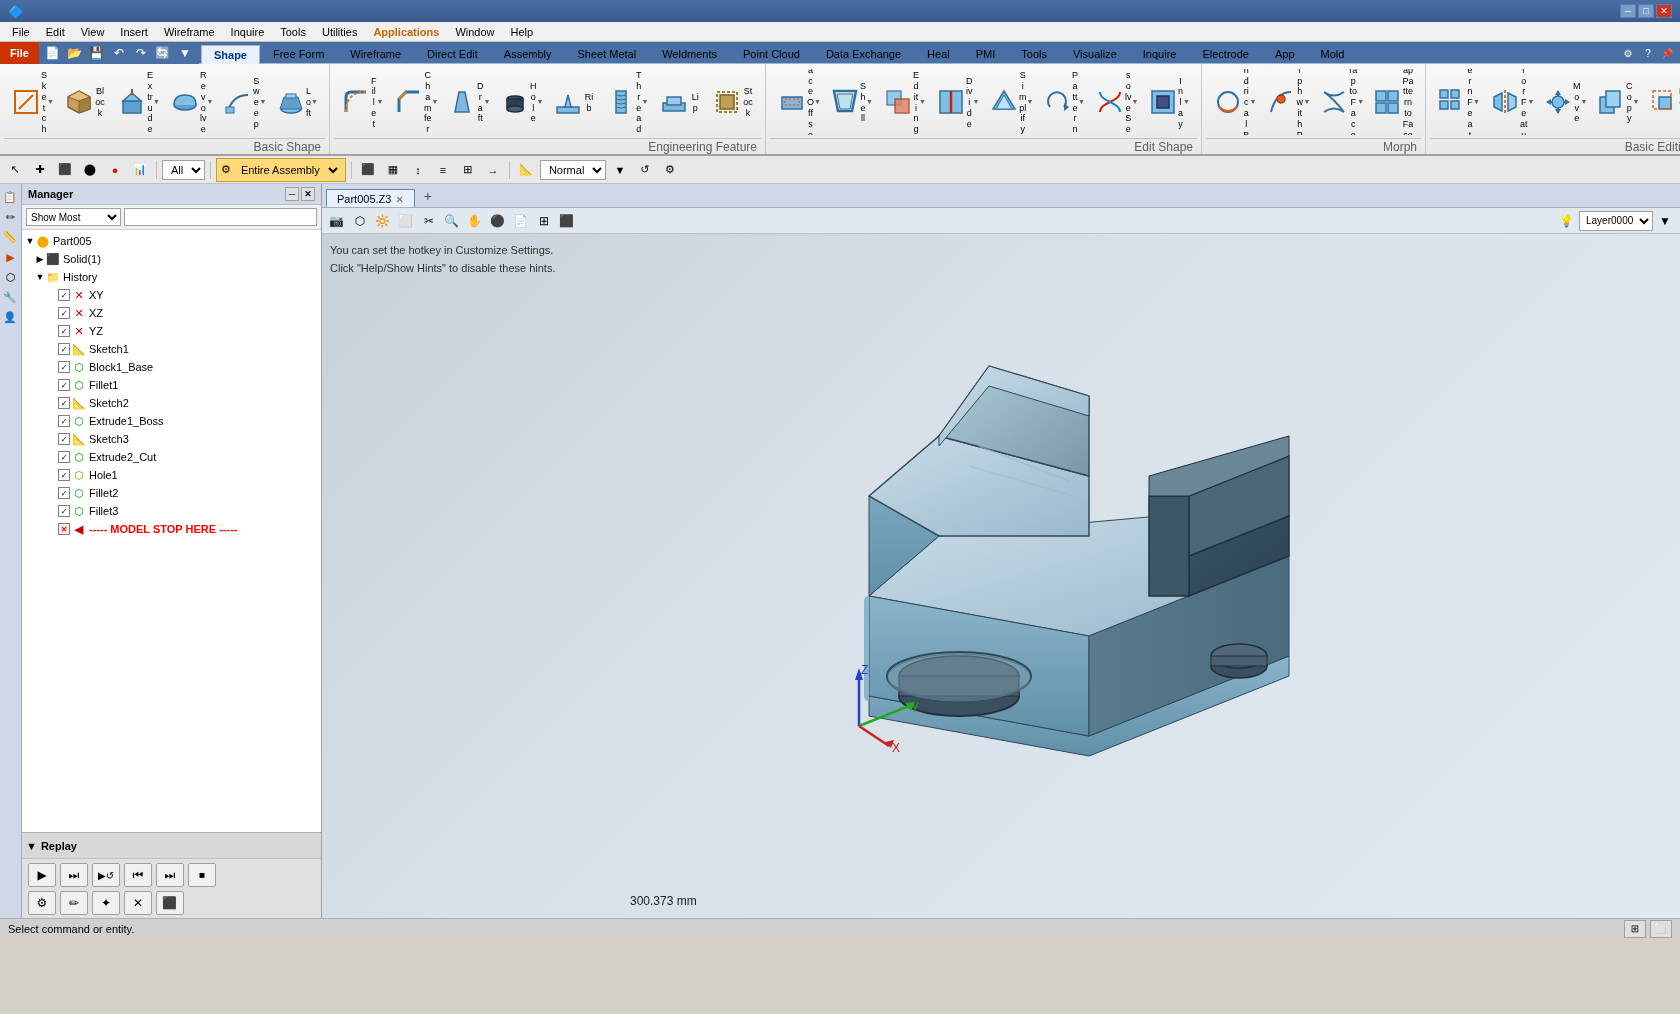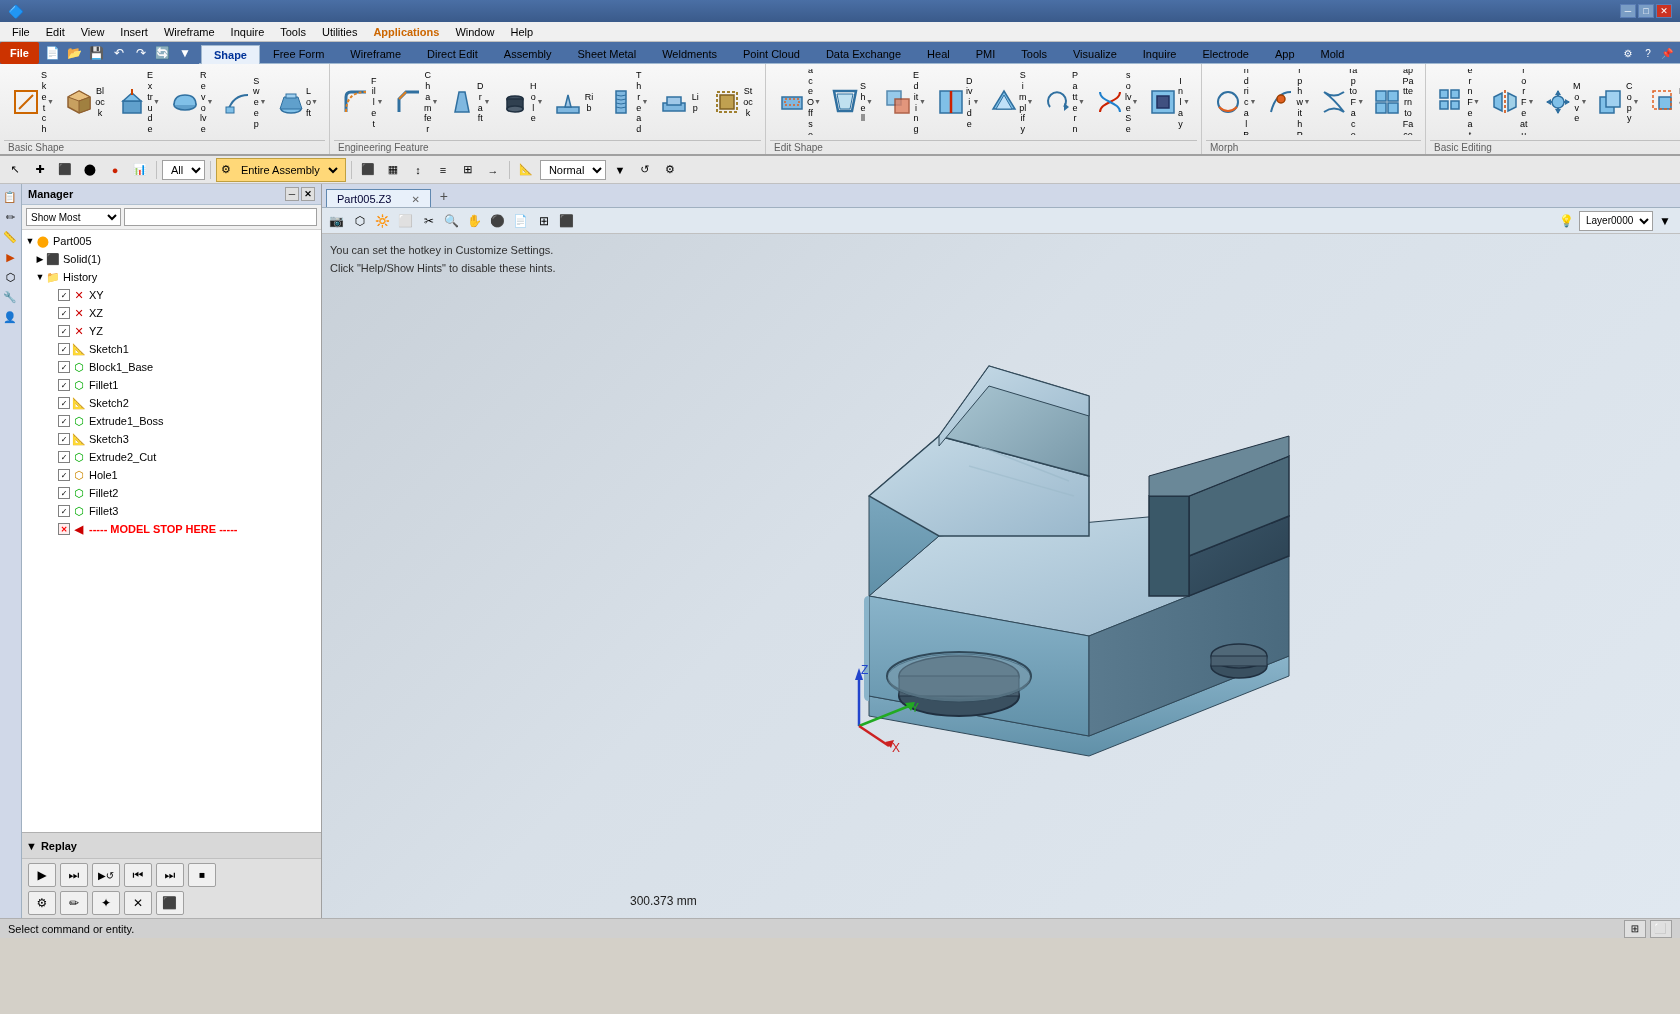--- a/index.html
+++ b/index.html
@@ -85,23 +85,23 @@
     }
     .ribbon-group {
       display: flex;
       flex-direction: column;
       align-items: flex-start;
       border-right: 1px solid #c8c8c8;
       padding: 2px 4px 0 4px;
       min-width: fit-content;
     }
     .ribbon-group-label {
-      font-size: 10px;
+      font-size: 12px;
       color: #606060;
-      text-align: left;
+      text-align: right;
       border-top: 1px solid #c0c0c0;
       margin-top: auto;
       padding: 1px 4px;
       width: 100%;
     }
     .ribbon-buttons {
       display: flex;
       align-items: flex-start;
       gap: 1px;
       flex: 1;
@@ -209,21 +209,21 @@
       padding: 0 4px;
       border-bottom: 1px solid #a0b0c0;
     }
     .doc-tab {
       padding: 3px 10px 2px;
       background: #b8c8dc;
       border: 1px solid #90a8c0;
       border-bottom: none;
       font-size: 11px;
       cursor: pointer;
-      display: flex; align-items: center; gap: 20px;
+      display: flex; align-items: center; gap: 4px;
       margin-right: 2px;
     }
     .doc-tab.active {
       background: #e8f0fa;
       border-color: #6088b0;
       color: #003;
     }
     .doc-tab .close-x { font-size: 10px; color: #666; cursor: pointer; }
 
     

